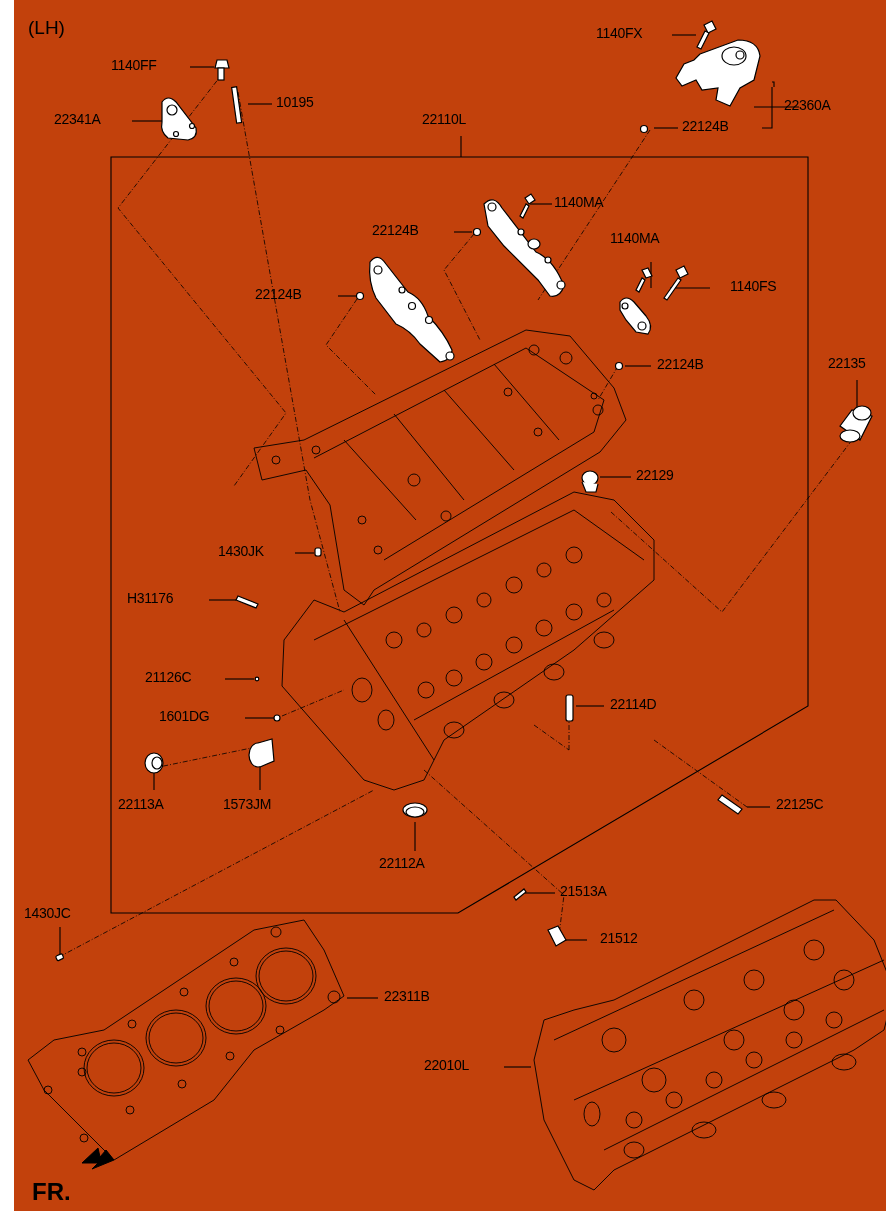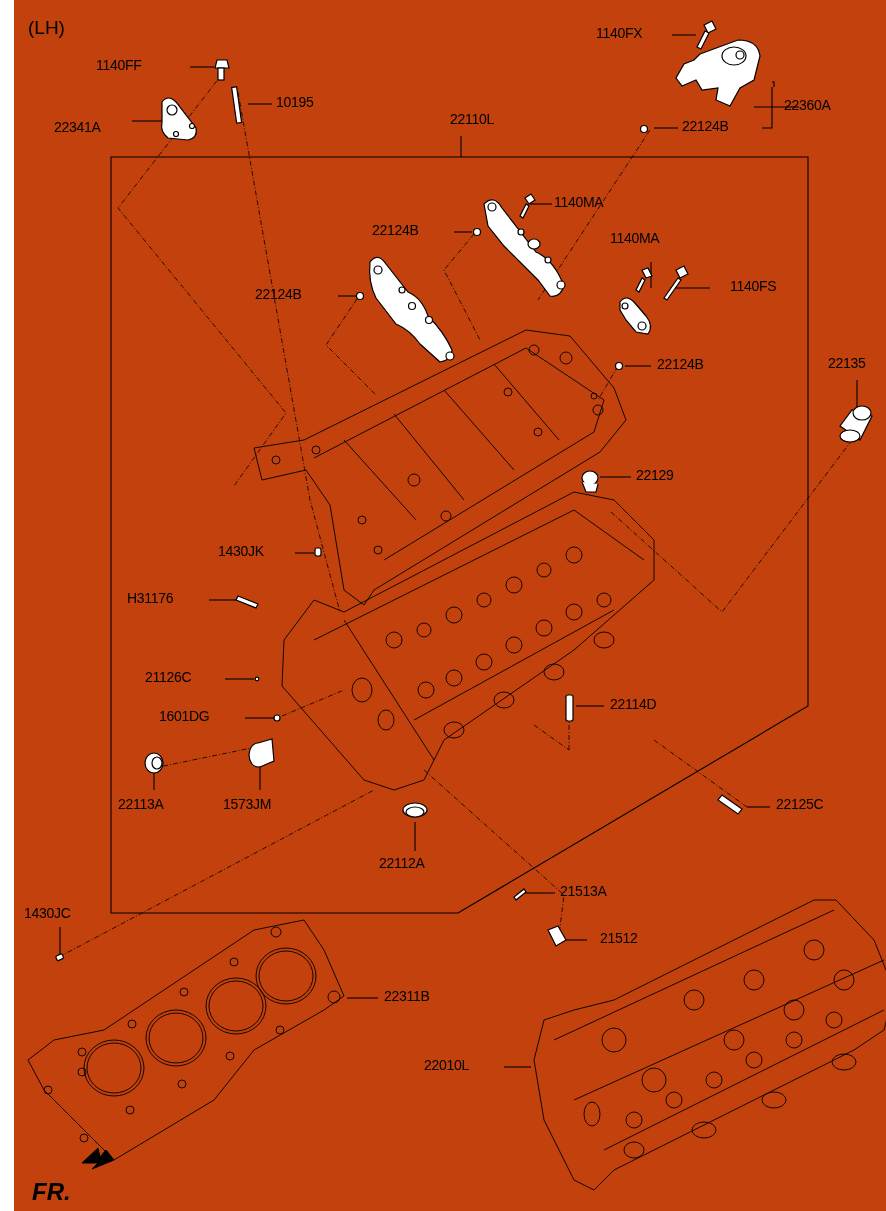--- a/index.html
+++ b/index.html
@@ -16,21 +16,21 @@
   svg#art { position: absolute; left: 0; top: 0; }
   .lbl {
     position: absolute;
     font-size: 14px;
     line-height: 1;
     white-space: nowrap;
     letter-spacing: -0.3px;
     cursor: pointer;
   }
   .title-lh { position: absolute; left: 14px; top: 18px; font-size: 19px; line-height: 1; }
-  .fr { position: absolute; left: 18px; top: 1180px; font-size: 24px; font-weight: bold; line-height: 1; font-style: italic; }
+  .fr { position: absolute; left: 18px; top: 1180px; font-size: 24px; font-weight: bold; line-height: 1; }
   .ln { stroke: #000; stroke-width: 1.1; fill: none; }
   .dash { stroke: #000; stroke-width: 0.8; fill: none; stroke-dasharray: 5 2 1 2; }
   .part { stroke: #000; stroke-width: 1.2; fill: #fff; }
   .thin { stroke: #000; stroke-width: 0.9; fill: none; }
 </style>
 </head>
 <body>
 
 <div id="stage">
 
@@ -291,24 +291,24 @@
       <ellipse cx="760" cy="1100" rx="12" ry="8"></ellipse>
       <ellipse cx="830" cy="1062" rx="12" ry="8"></ellipse>
     </g>
 
     <path d="M68,1163 L84,1163 L78,1169 L100,1160 L92,1150 L86,1157 L84,1148 Z" fill="#000" stroke="#000" stroke-width="1"></path>
   </svg>
 
   <div class="title-lh">(LH)</div>
   <div class="fr">FR.</div>
 
-  <div class="lbl" style="left:82px;top:58px">1140FF</div>
-  <div class="lbl" style="left:40px;top:120px">22341A</div>
+  <div class="lbl" style="left:97px;top:58px">1140FF</div>
+  <div class="lbl" style="left:40px;top:112px">22341A</div>
   <div class="lbl" style="left:262px;top:95px">10195</div>
-  <div class="lbl" style="left:436px;top:112px">22110L</div>
+  <div class="lbl" style="left:408px;top:112px">22110L</div>
   <div class="lbl" style="left:582px;top:26px">1140FX</div>
   <div class="lbl" style="left:770px;top:98px">22360A</div>
   <div class="lbl" style="left:668px;top:119px">22124B</div>
   <div class="lbl" style="left:540px;top:195px">1140MA</div>
   <div class="lbl" style="left:358px;top:223px">22124B</div>
   <div class="lbl" style="left:596px;top:231px">1140MA</div>
   <div class="lbl" style="left:241px;top:287px">22124B</div>
   <div class="lbl" style="left:716px;top:279px">1140FS</div>
   <div class="lbl" style="left:643px;top:357px">22124B</div>
   <div class="lbl" style="left:814px;top:356px">22135</div>

